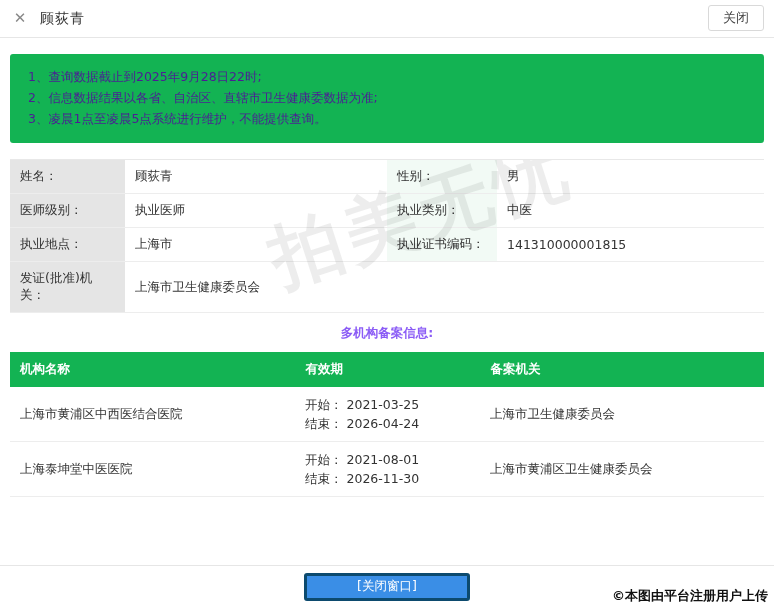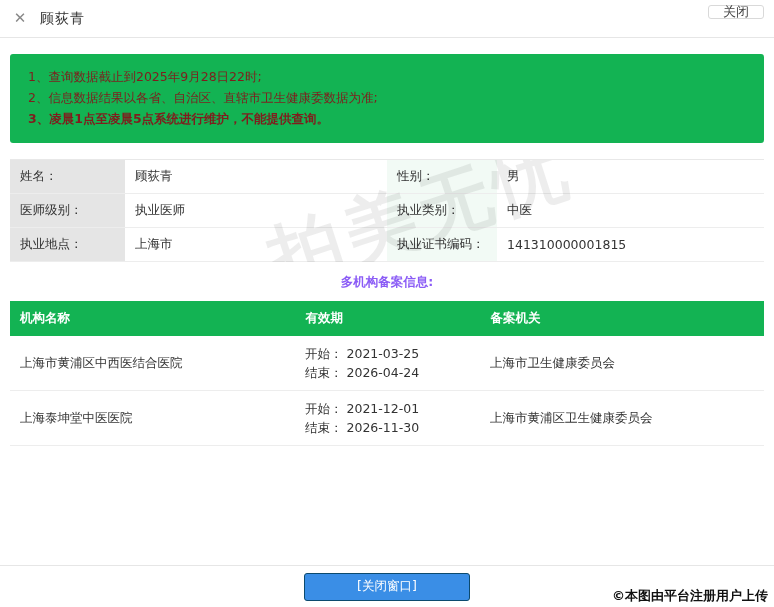--- a/index.html
+++ b/index.html
@@ -38,44 +38,44 @@
     margin-left: 10px;
     font-size: 14px;
     color: #333;
     letter-spacing: 1px;
   }
   .close-btn {
     position: absolute;
     right: 10px;
     top: 5px;
     width: 56px;
-    height: 14px;
+    height: 26px;
     border: 1px solid #d9d9d9;
     border-radius: 3px;
     background: #ffffff;
     color: #444;
     font-size: 13px;
     display: flex;
     align-items: center;
     justify-content: center;
     cursor: pointer;
     user-select: none;
   }
   
   .notice {
     margin: 16px 10px 0 10px;
     background: #13b353;
     border-radius: 3px;
-    color: #7f1d1d;
+    color: #4c1d95;
     padding: 12px 18px 14px 18px;
     font-size: 12.5px;
     line-height: 21px;
   }
   .notice-line { white-space: nowrap; }
-  .notice-line.bold { font-weight: bold; }
+  .notice-line.bold { font-weight: normal; }
   
   .info-wrap {
     position: relative;
     margin: 16px 10px 0 10px;
     border-top: 1px solid #e8e8e8;
   }
   table.info {
     width: 100%;
     border-collapse: collapse;
     table-layout: fixed;
@@ -165,21 +165,21 @@
     border-top: 1px solid #e6e6e6;
     display: flex;
     align-items: center;
     justify-content: center;
     background: #ffffff;
   }
   .footer-btn {
     width: 166px;
     height: 28px;
     background: #3a8ee6;
-    border: 1px solid #0c4a6e;
+    border: 3px solid #0c4a6e;
     border-radius: 3px;
     color: #ffffff;
     font-size: 12.5px;
     display: flex;
     align-items: center;
     justify-content: center;
     cursor: pointer;
     user-select: none;
   }
   .footer-note {
@@ -222,20 +222,24 @@
         <td class="lbl">医师级别：</td>
         <td class="val firstcol">执业医师</td>
         <td class="lbl2">执业类别：</td>
         <td class="val">中医</td>
       </tr>
       <tr>
         <td class="lbl">执业地点：</td>
         <td class="val firstcol">上海市</td>
         <td class="lbl2">执业证书编码：</td>
         <td class="val">141310000001815</td>
+      </tr>
+      <tr>
+        <td class="lbl">发证(批准)机关：</td>
+        <td class="val" colspan="3">上海市卫生健康委员会</td>
       </tr>
     </tbody>
       </table>
     <div class="watermark">
       <div class="wm-text">拍美无忧</div>
     </div>
   </div>
 
   <div class="subheading">多机构备案信息:</div>
 
@@ -253,21 +257,21 @@
           <td>上海市黄浦区中西医结合医院</td>
           <td class="validity">
             <div>开始： 2021-03-25</div>
             <div>结束： 2026-04-24</div>
           </td>
           <td>上海市卫生健康委员会</td>
         </tr>
         <tr>
           <td>上海泰坤堂中医医院</td>
           <td class="validity">
-            <div>开始： 2021-12-01</div>
+            <div>开始： 2021-08-01</div>
             <div>结束： 2026-11-30</div>
           </td>
           <td>上海市黄浦区卫生健康委员会</td>
         </tr>
       </tbody>
     </table>
   </div>
 
   <div class="footer">
     <div class="footer-btn">[关闭窗口]</div>

